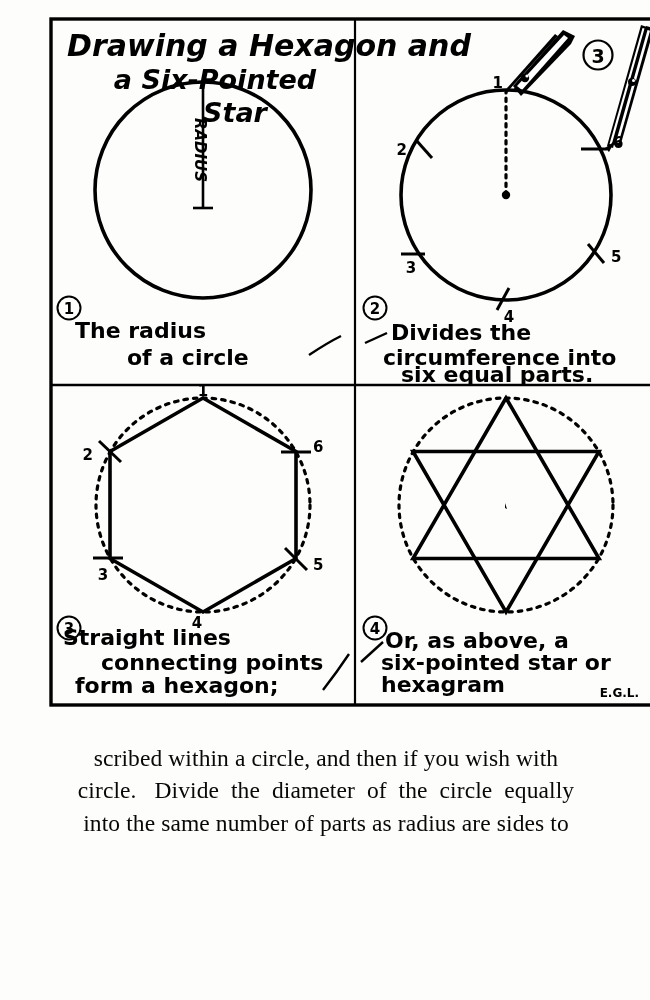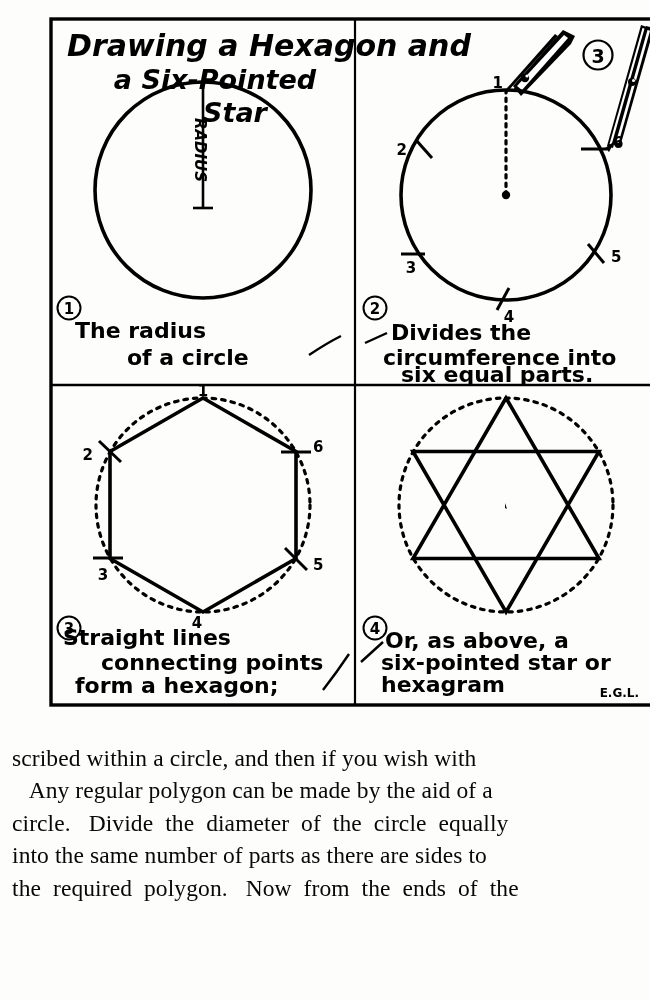--- a/index.html
+++ b/index.html
@@ -44,20 +44,21 @@
     top: 742px;
     width: 628px;
   }
   .prose-line {
     font-family: "Liberation Serif", serif;
     font-size: 23.5px;
     line-height: 32.4px;
     color: #080808;
     white-space: pre;
     letter-spacing: 0.1px;
+    text-align: center;
   }
 </style>
 </head>
 <body>
 
 <div id="page">
 
   <div id="plate">
     <svg width="650" height="720" viewBox="0 0 650 720">
 
@@ -190,19 +191,17 @@
         <text class="hand" x="346" y="692" font-size="22" fill="#000">hexagram</text>
 
         <text class="hand" x="604" y="697" font-size="12" text-anchor="end" fill="#000">E.G.L.</text>
       </g>
 
     </svg>
   </div>
 
   <div id="prose">
     <div class="prose-line">scribed within a circle, and then if you wish with</div>
-    <div class="prose-line">   Any regular polygon can be made by the aid of a</div>
     <div class="prose-line">circle.   Divide  the  diameter  of  the  circle  equally</div>
-    <div class="prose-line">into the same number of parts as there are sides to</div>
-    <div class="prose-line">the  required  polygon.   Now  from  the  ends  of  the</div>
+    <div class="prose-line">into the same number of parts as radius are sides to</div>
   </div>
 
 </div>
 
 </body></html>

